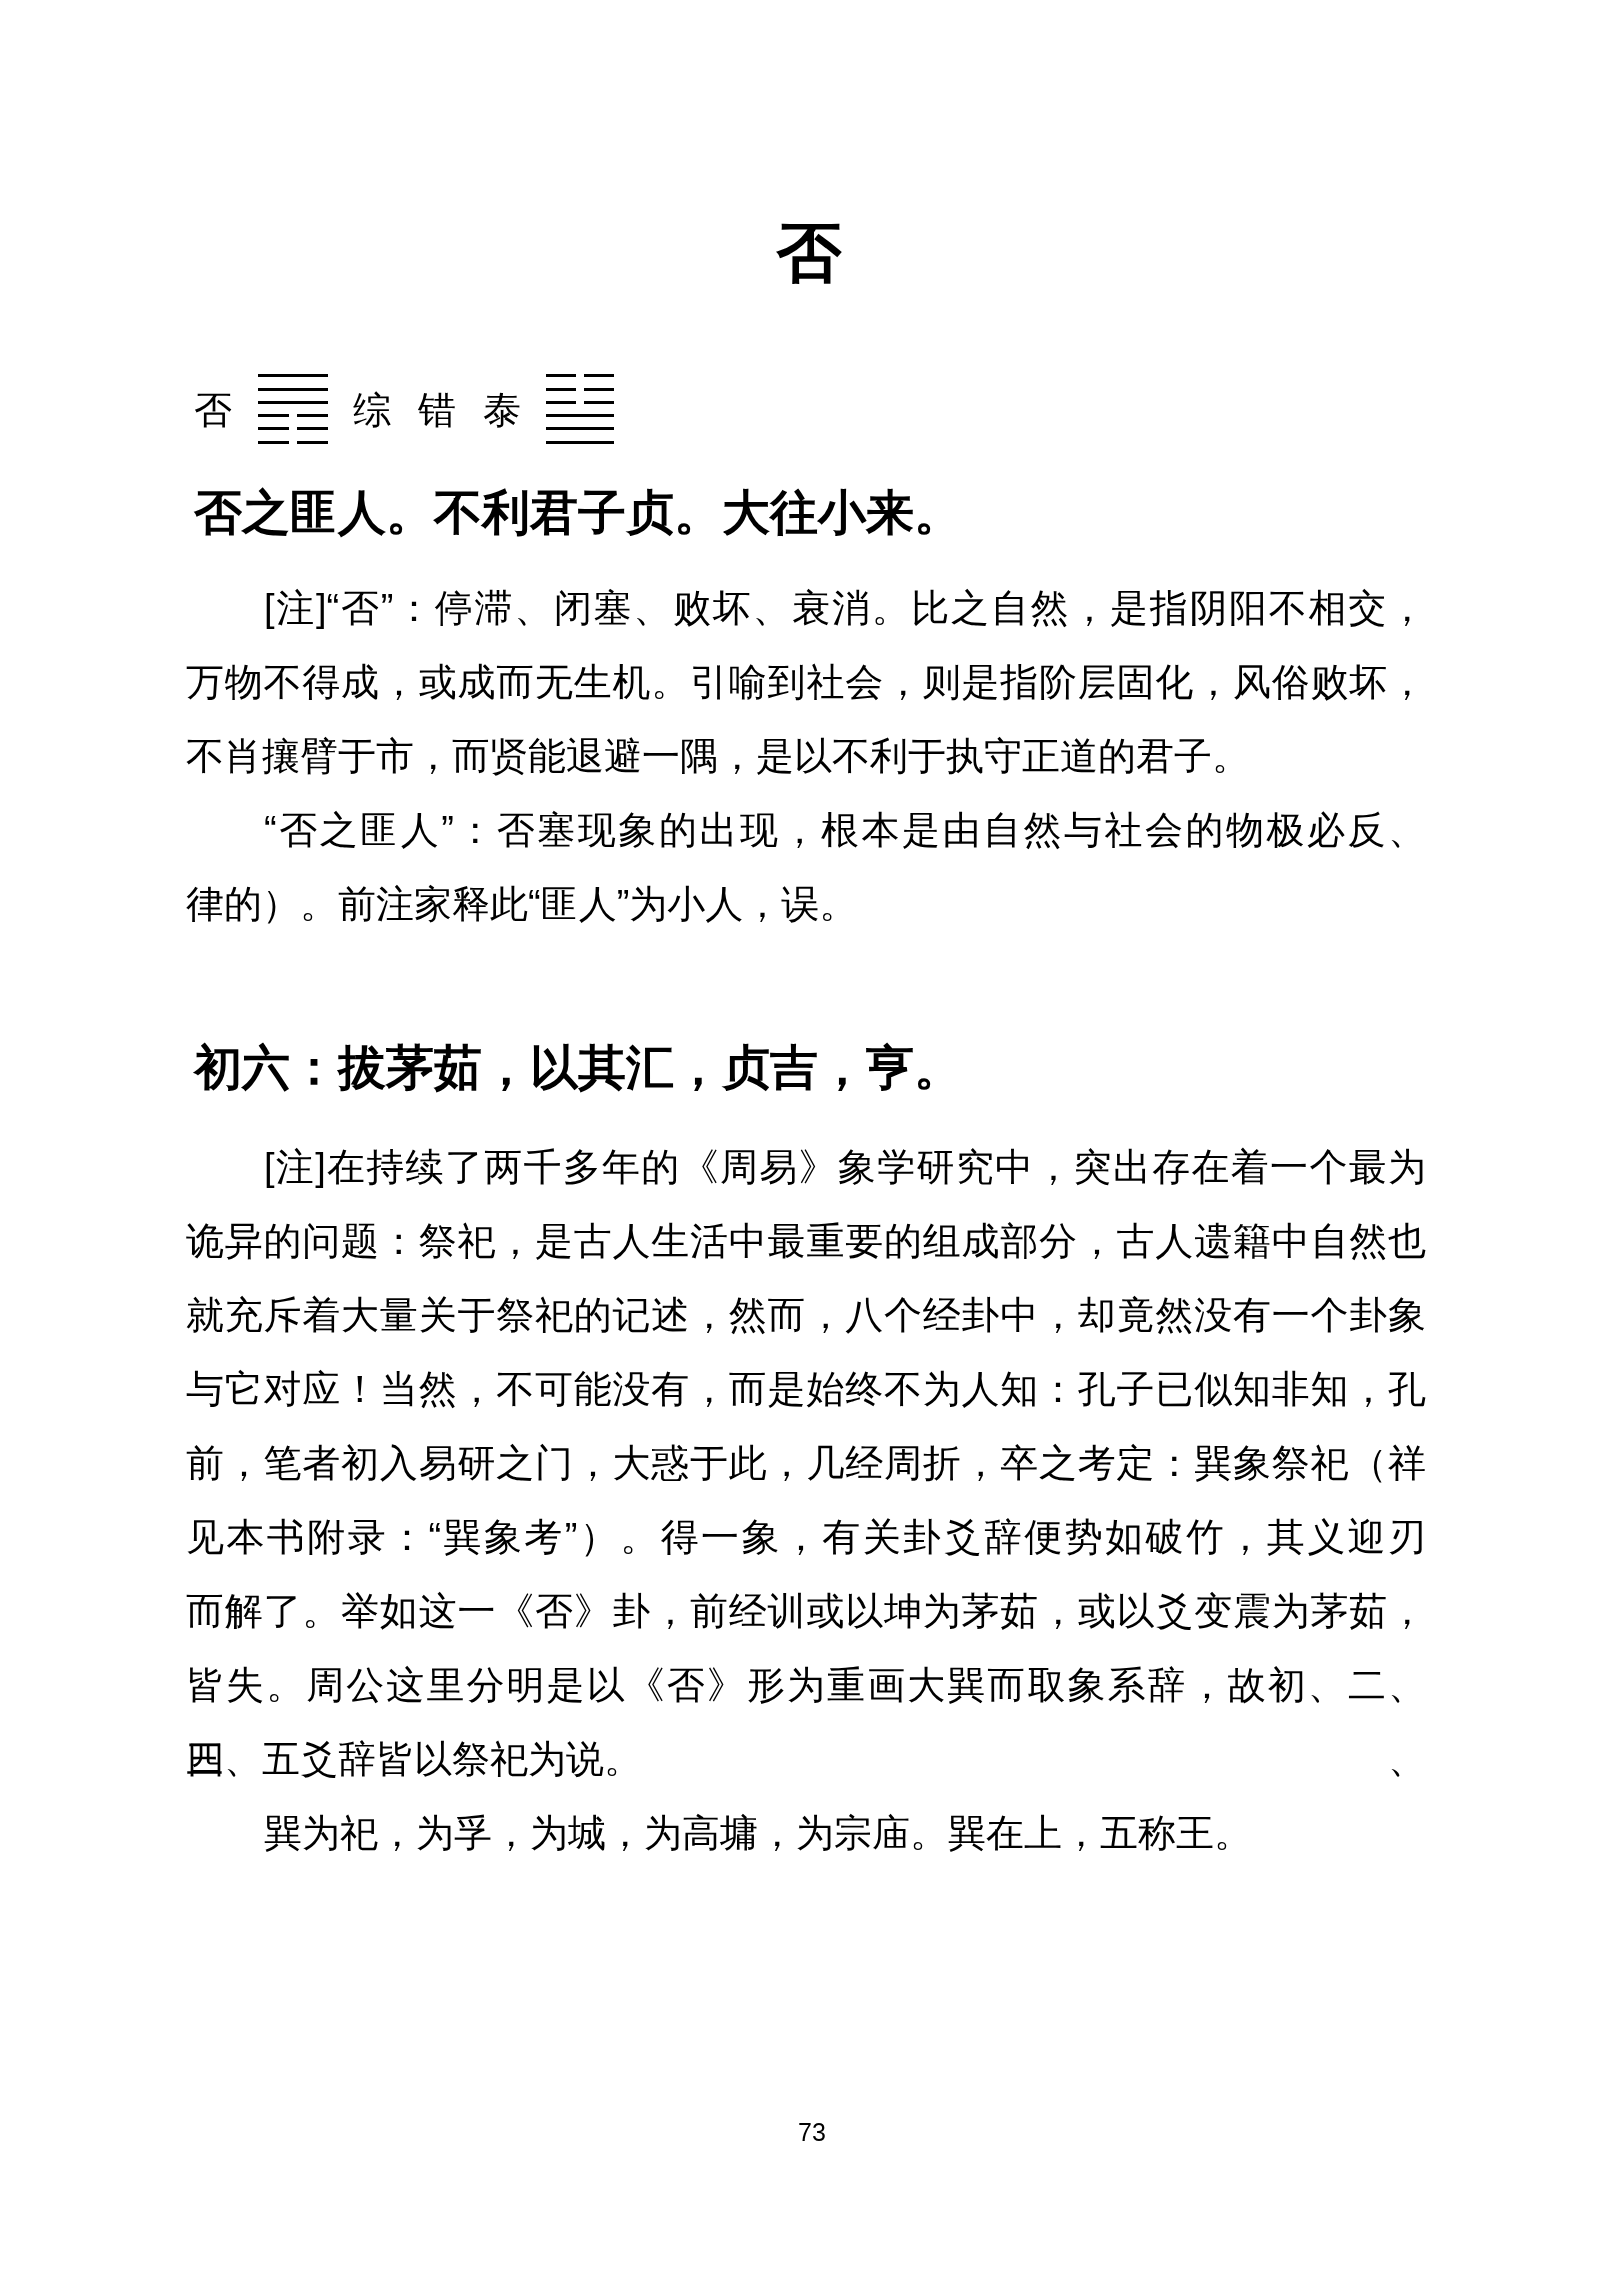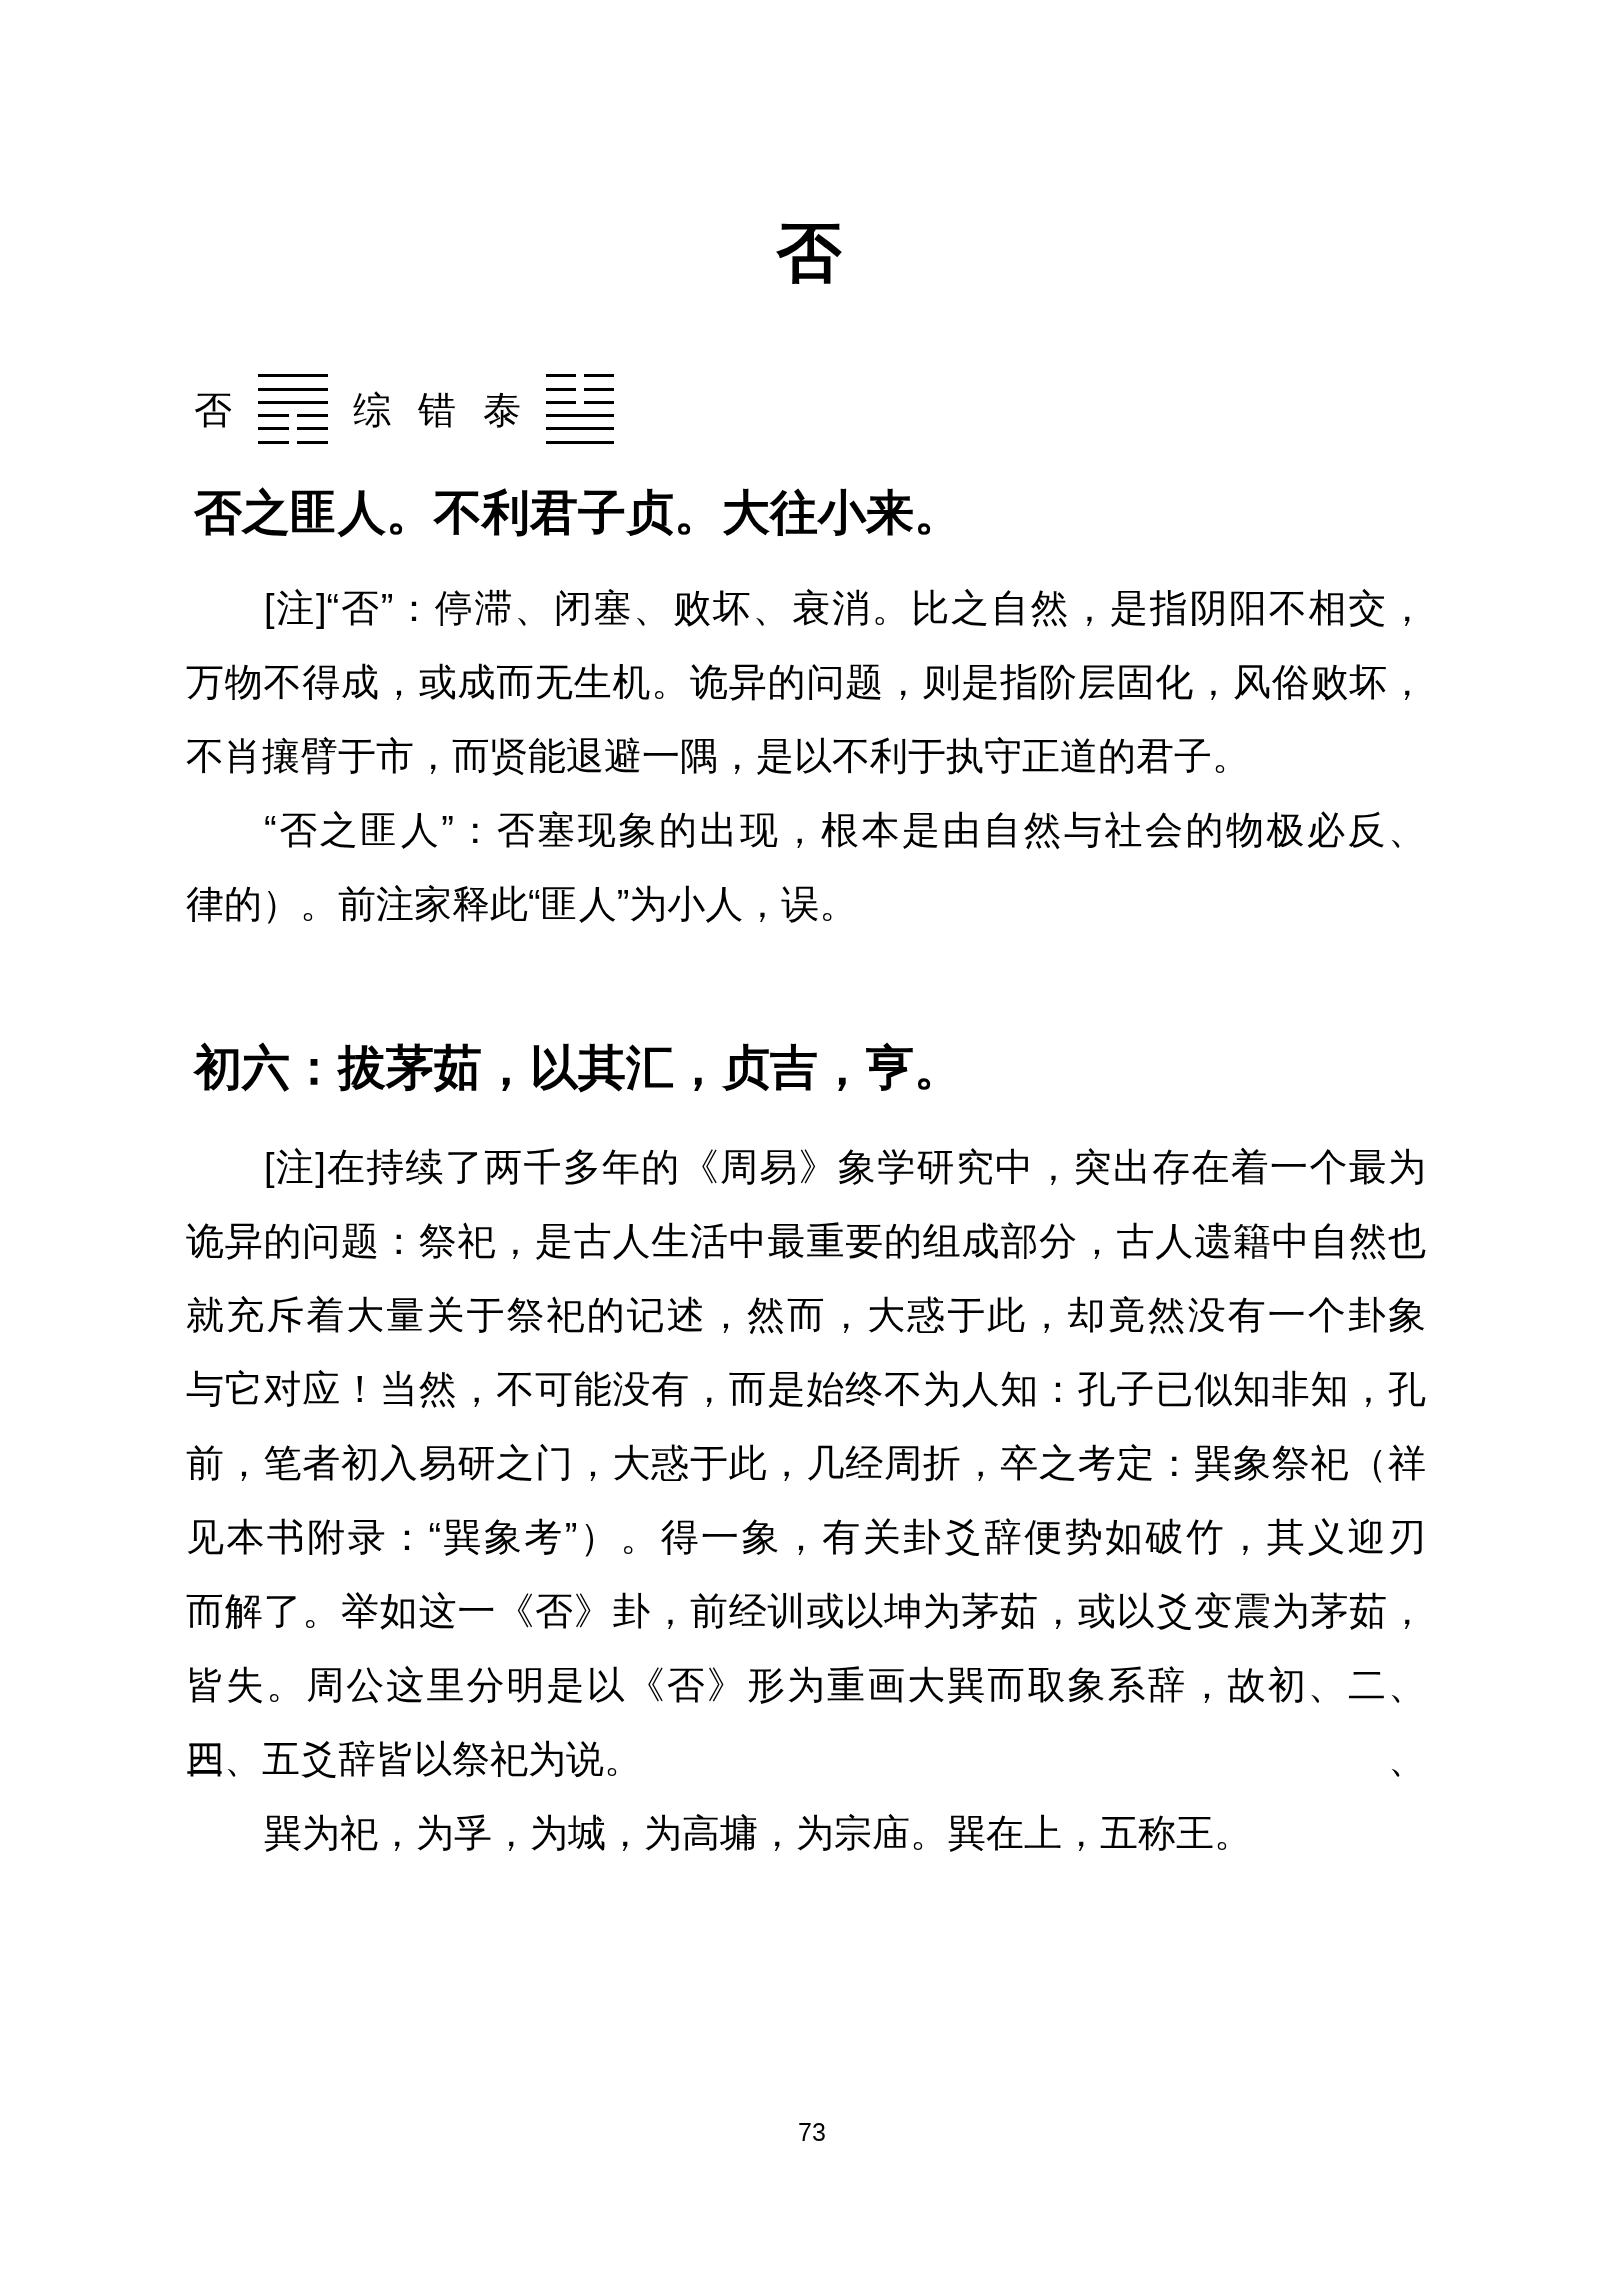--- a/index.html
+++ b/index.html
@@ -65,32 +65,32 @@
       <div class="hex-line" style="top:40px;" data-type="yang"></div>
       <div class="hex-line" style="top:53px;" data-type="yang"></div>
       <div class="hex-line" style="top:67px;" data-type="yang"></div>
     </div>
   </div>
 
   <div class="heading" style="top:475px;">否之匪人。不利君子贞。大往小来。</div>
 
   <div class="body-block" style="top:571px;">
     <div class="ln full indent">[注]“否”：停滞、闭塞、败坏、衰消。比之自然，是指阴阳不相交，</div>
-    <div class="ln full">万物不得成，或成而无生机。诡异的问题，则是指阶层固化，风俗败坏，</div>
+    <div class="ln full">万物不得成，或成而无生机。引喻到社会，则是指阶层固化，风俗败坏，</div>
     <div class="ln">不肖攘臂于市，而贤能退避一隅，是以不利于执守正道的君子。</div>
     <div class="ln full indent">“否之匪人”：否塞现象的出现，根本是由自然与社会的物极必反、</div>
     <div class="ln">律的）。前注家释此“匪人”为小人，误。</div>
   </div>
 
   <div class="heading" style="top:1030px;">初六：拔茅茹，以其汇，贞吉，亨。</div>
 
   <div class="body-block" style="top:1130px;">
     <div class="ln full indent">[注]在持续了两千多年的《周易》象学研究中，突出存在着一个最为</div>
     <div class="ln full">诡异的问题：祭祀，是古人生活中最重要的组成部分，古人遗籍中自然也</div>
-    <div class="ln full">就充斥着大量关于祭祀的记述，然而，大惑于此，却竟然没有一个卦象</div>
+    <div class="ln full">就充斥着大量关于祭祀的记述，然而，八个经卦中，却竟然没有一个卦象</div>
     <div class="ln full">与它对应！当然，不可能没有，而是始终不为人知：孔子已似知非知，孔</div>
     <div class="ln full">前，笔者初入易研之门，大惑于此，几经周折，卒之考定：巽象祭祀（祥</div>
     <div class="ln full">见本书附录：“巽象考”）。得一象，有关卦爻辞便势如破竹，其义迎刃</div>
     <div class="ln full">而解了。举如这一《否》卦，前经训或以坤为茅茹，或以爻变震为茅茹，</div>
     <div class="ln full">皆失。周公这里分明是以《否》形为重画大巽而取象系辞，故初、二、三、</div>
     <div class="ln">四、五爻辞皆以祭祀为说。</div>
     <div class="ln indent">巽为祀，为孚，为城，为高墉，为宗庙。巽在上，五称王。</div>
   </div>
 
   <div class="page-number">73</div>

